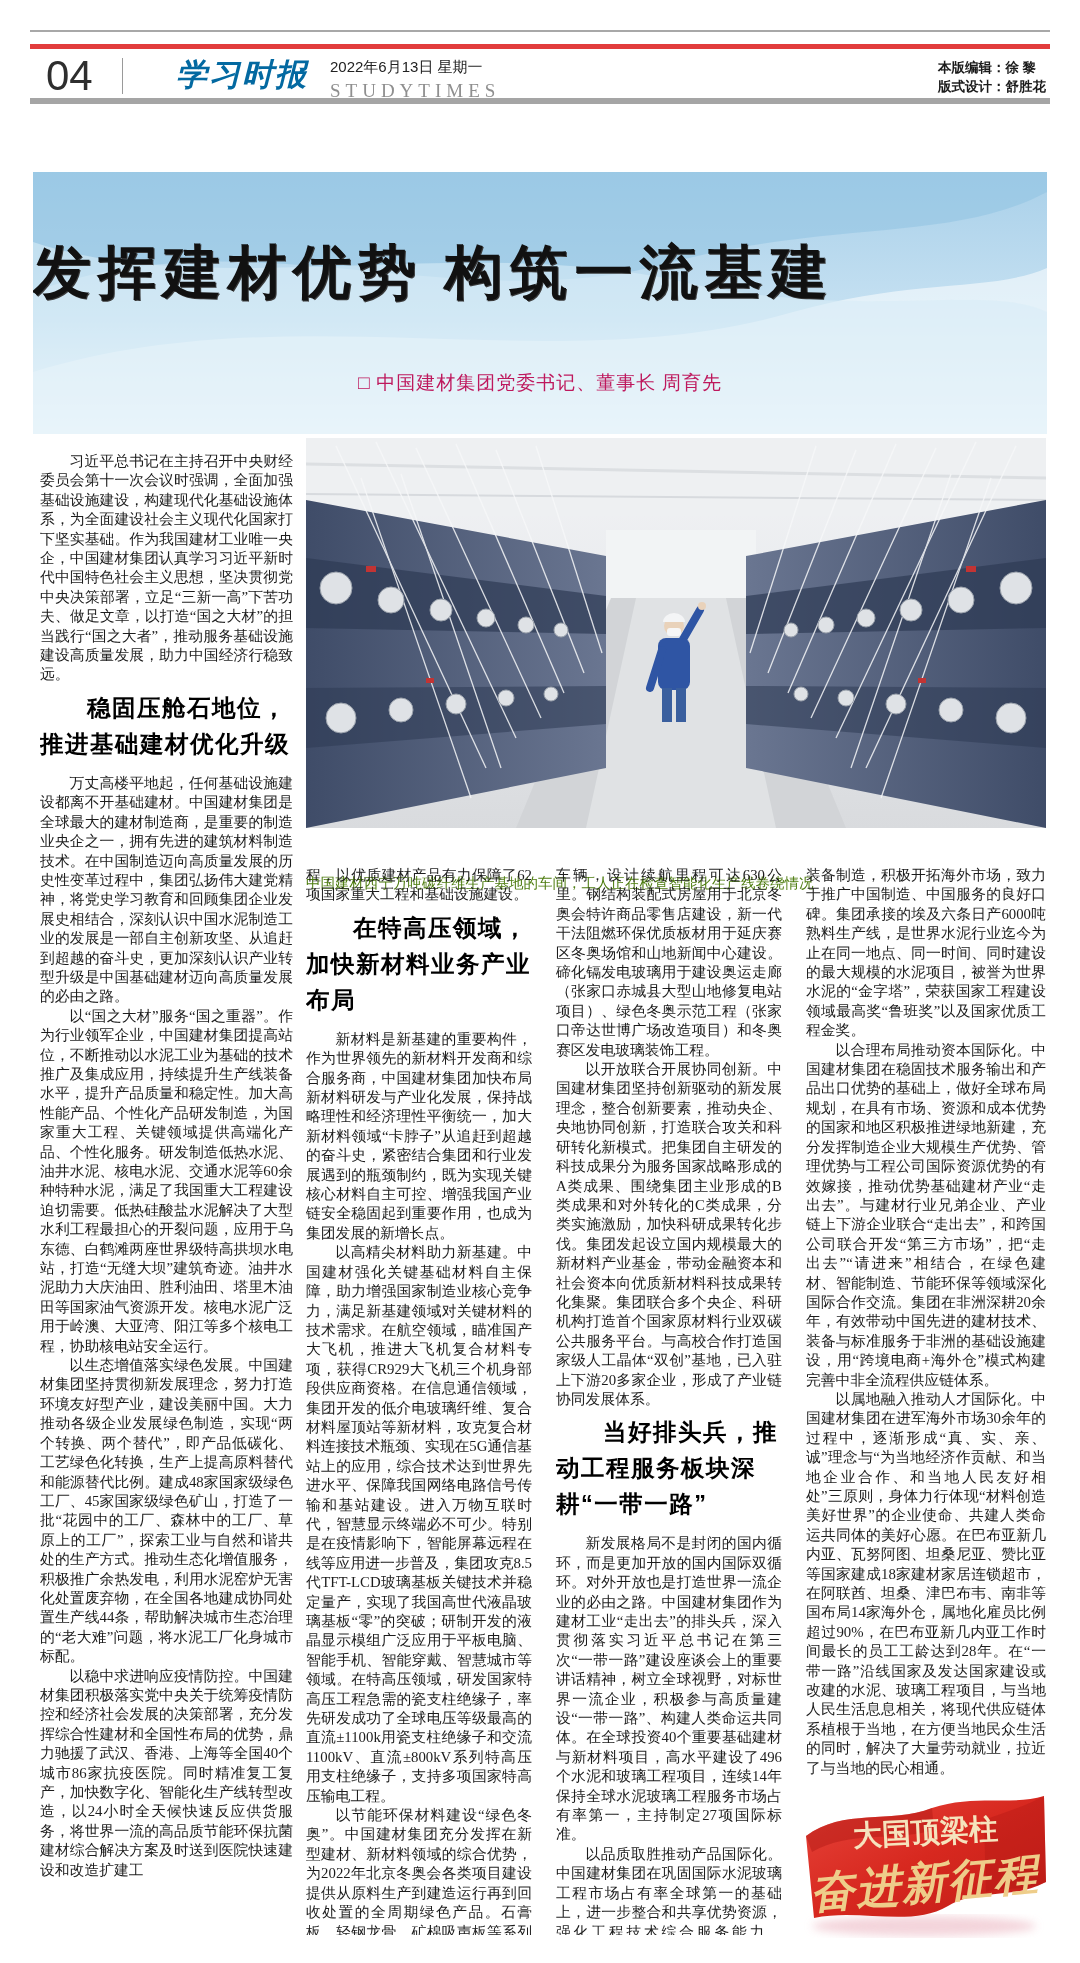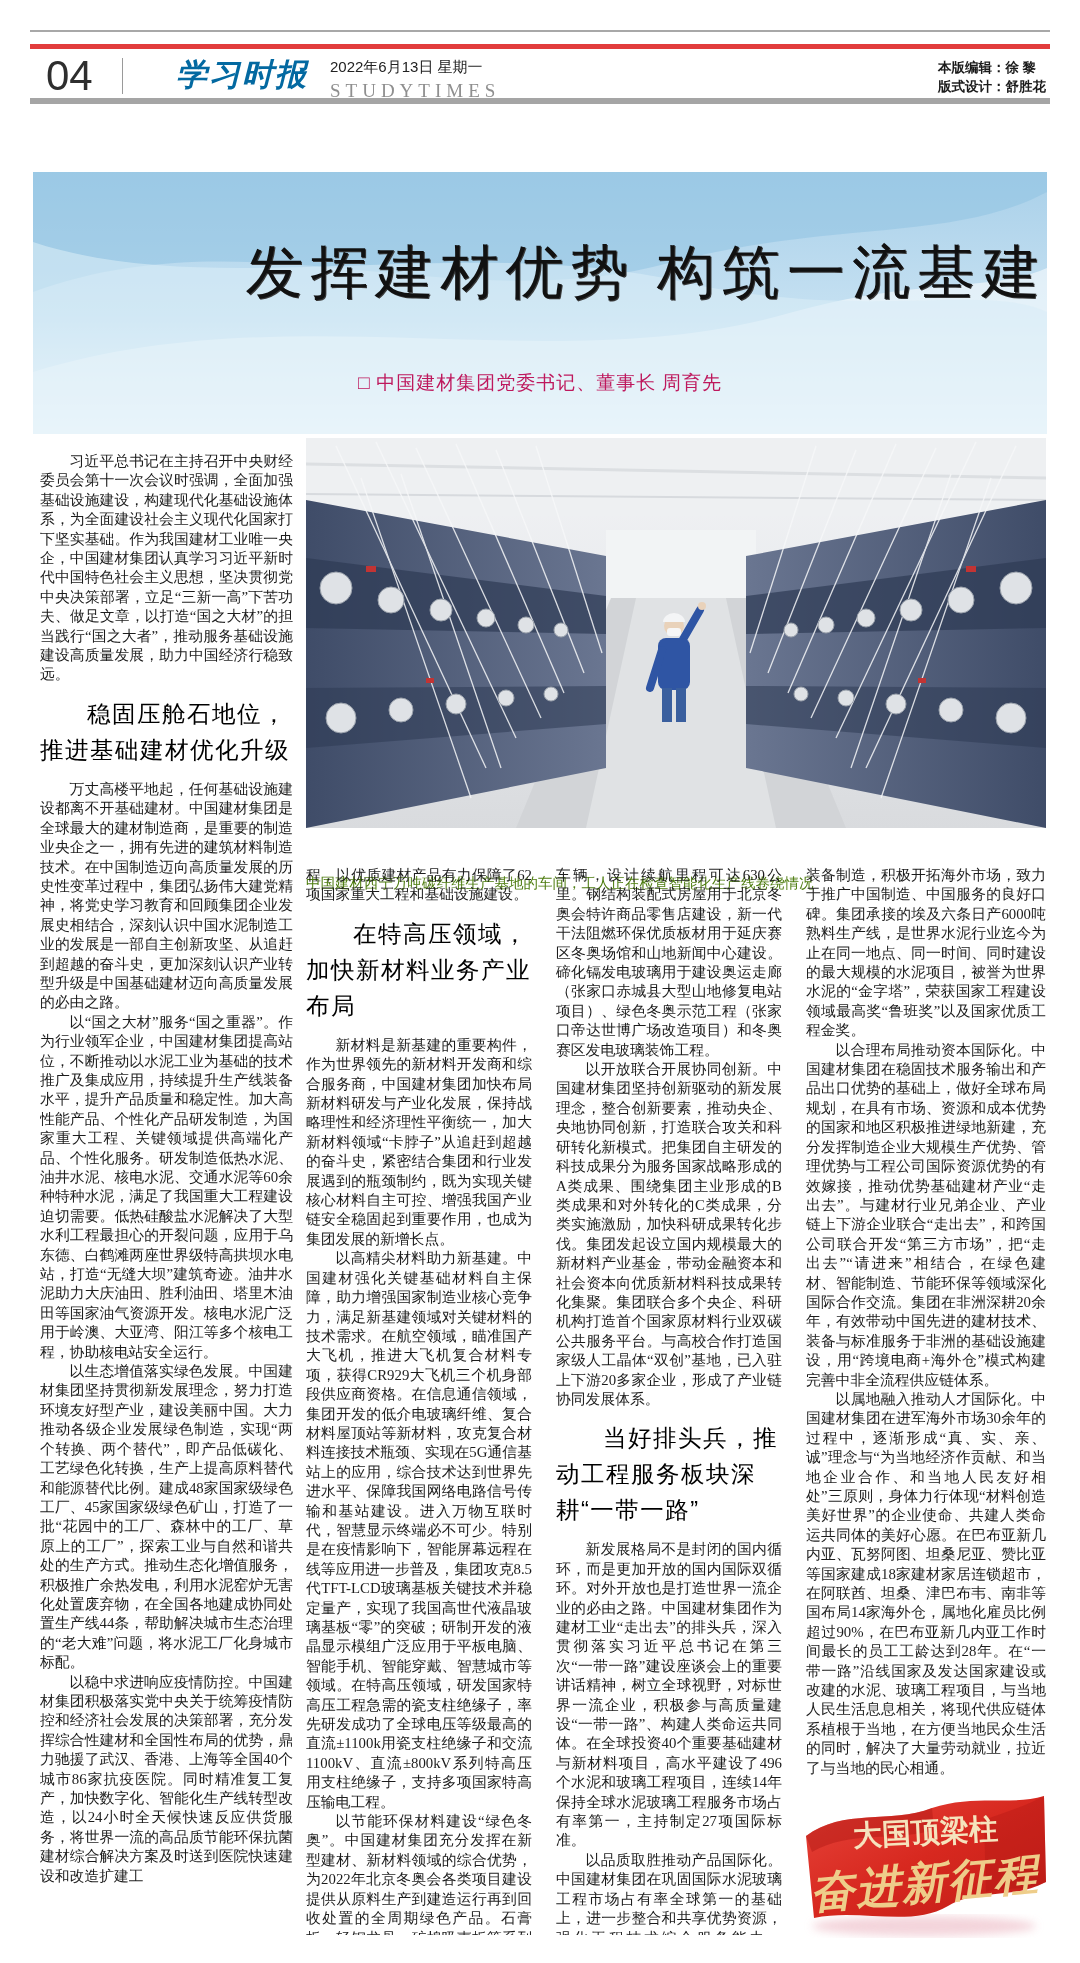--- a/index.html
+++ b/index.html
@@ -18,42 +18,42 @@
   .hdate{position:absolute;left:330px;top:58px;font-size:15px;color:#222;
          font-family:"Liberation Sans","DejaVu Sans",sans-serif;}
   .masthead-en{position:absolute;left:330px;top:80px;font-size:19px;color:#8f8f8f;letter-spacing:5px;
                font-family:"Liberation Serif",serif;}
   .editors{position:absolute;right:34px;top:58px;text-align:left;font-size:13.5px;line-height:19px;
            color:#1a1a1a;font-weight:bold;}
 
   
   .banner{position:absolute;left:33px;top:172px;width:1014px;height:262px;overflow:hidden;}
   .banner svg{position:absolute;left:0;top:0;}
-  .headline{position:absolute;left:0;top:62px;width:1014px;text-align:right;
-            font-size:58px;font-weight:normal;color:#111;letter-spacing:7px;
+  .headline{position:absolute;left:0;top:62px;width:1014px;text-align:left;
+            font-size:58px;font-weight:bold;color:#111;letter-spacing:7px;
             font-family:"Liberation Serif","DejaVu Serif",serif;
             text-shadow:1px 1px 0 #3a3a3a;}
   .byline{position:absolute;left:0;top:198px;width:1014px;text-align:center;
           font-size:19px;color:#be185d;letter-spacing:1px;}
 
   
   .photo{position:absolute;left:306px;top:438px;width:740px;height:390px;overflow:hidden;background:#e8eaec;}
   .caption{position:absolute;left:306px;top:838px;width:740px;text-align:left;
            font-size:14.5px;color:#4d7c0f;margin-top:36px;}
 
   
   .col{position:absolute;text-align:justify;font-size:14.8px;line-height:19.4px;overflow:hidden;}
   #col1{left:40px; top:452px;width:253px;height:1483px;}
   #col2{left:306px;top:866px;width:226px;height:1069px;}
   #col3{left:556px;top:866px;width:226px;height:1069px;}
   #col4{left:806px;top:866px;width:240px;height:1069px;}
   .para{text-indent:2em;margin:0;}
   .para.cont{text-indent:0;}
-  .subhead{font-family:"Liberation Sans","DejaVu Sans",sans-serif;font-weight:normal;
-           font-size:23.5px;line-height:36px;color:#000;margin:11px 0 12px 0;
+  .subhead{font-family:"Liberation Sans","DejaVu Sans",sans-serif;font-weight:bold;
+           font-size:23.5px;line-height:36px;color:#000;margin:5px 0 12px 0;
            text-indent:2em;letter-spacing:1.5px;text-align:left;}
 
   
   .flag{position:absolute;left:798px;top:1790px;width:252px;height:150px;}
 </style>
 </head>
 <body>
 
 <div id="page">
 

